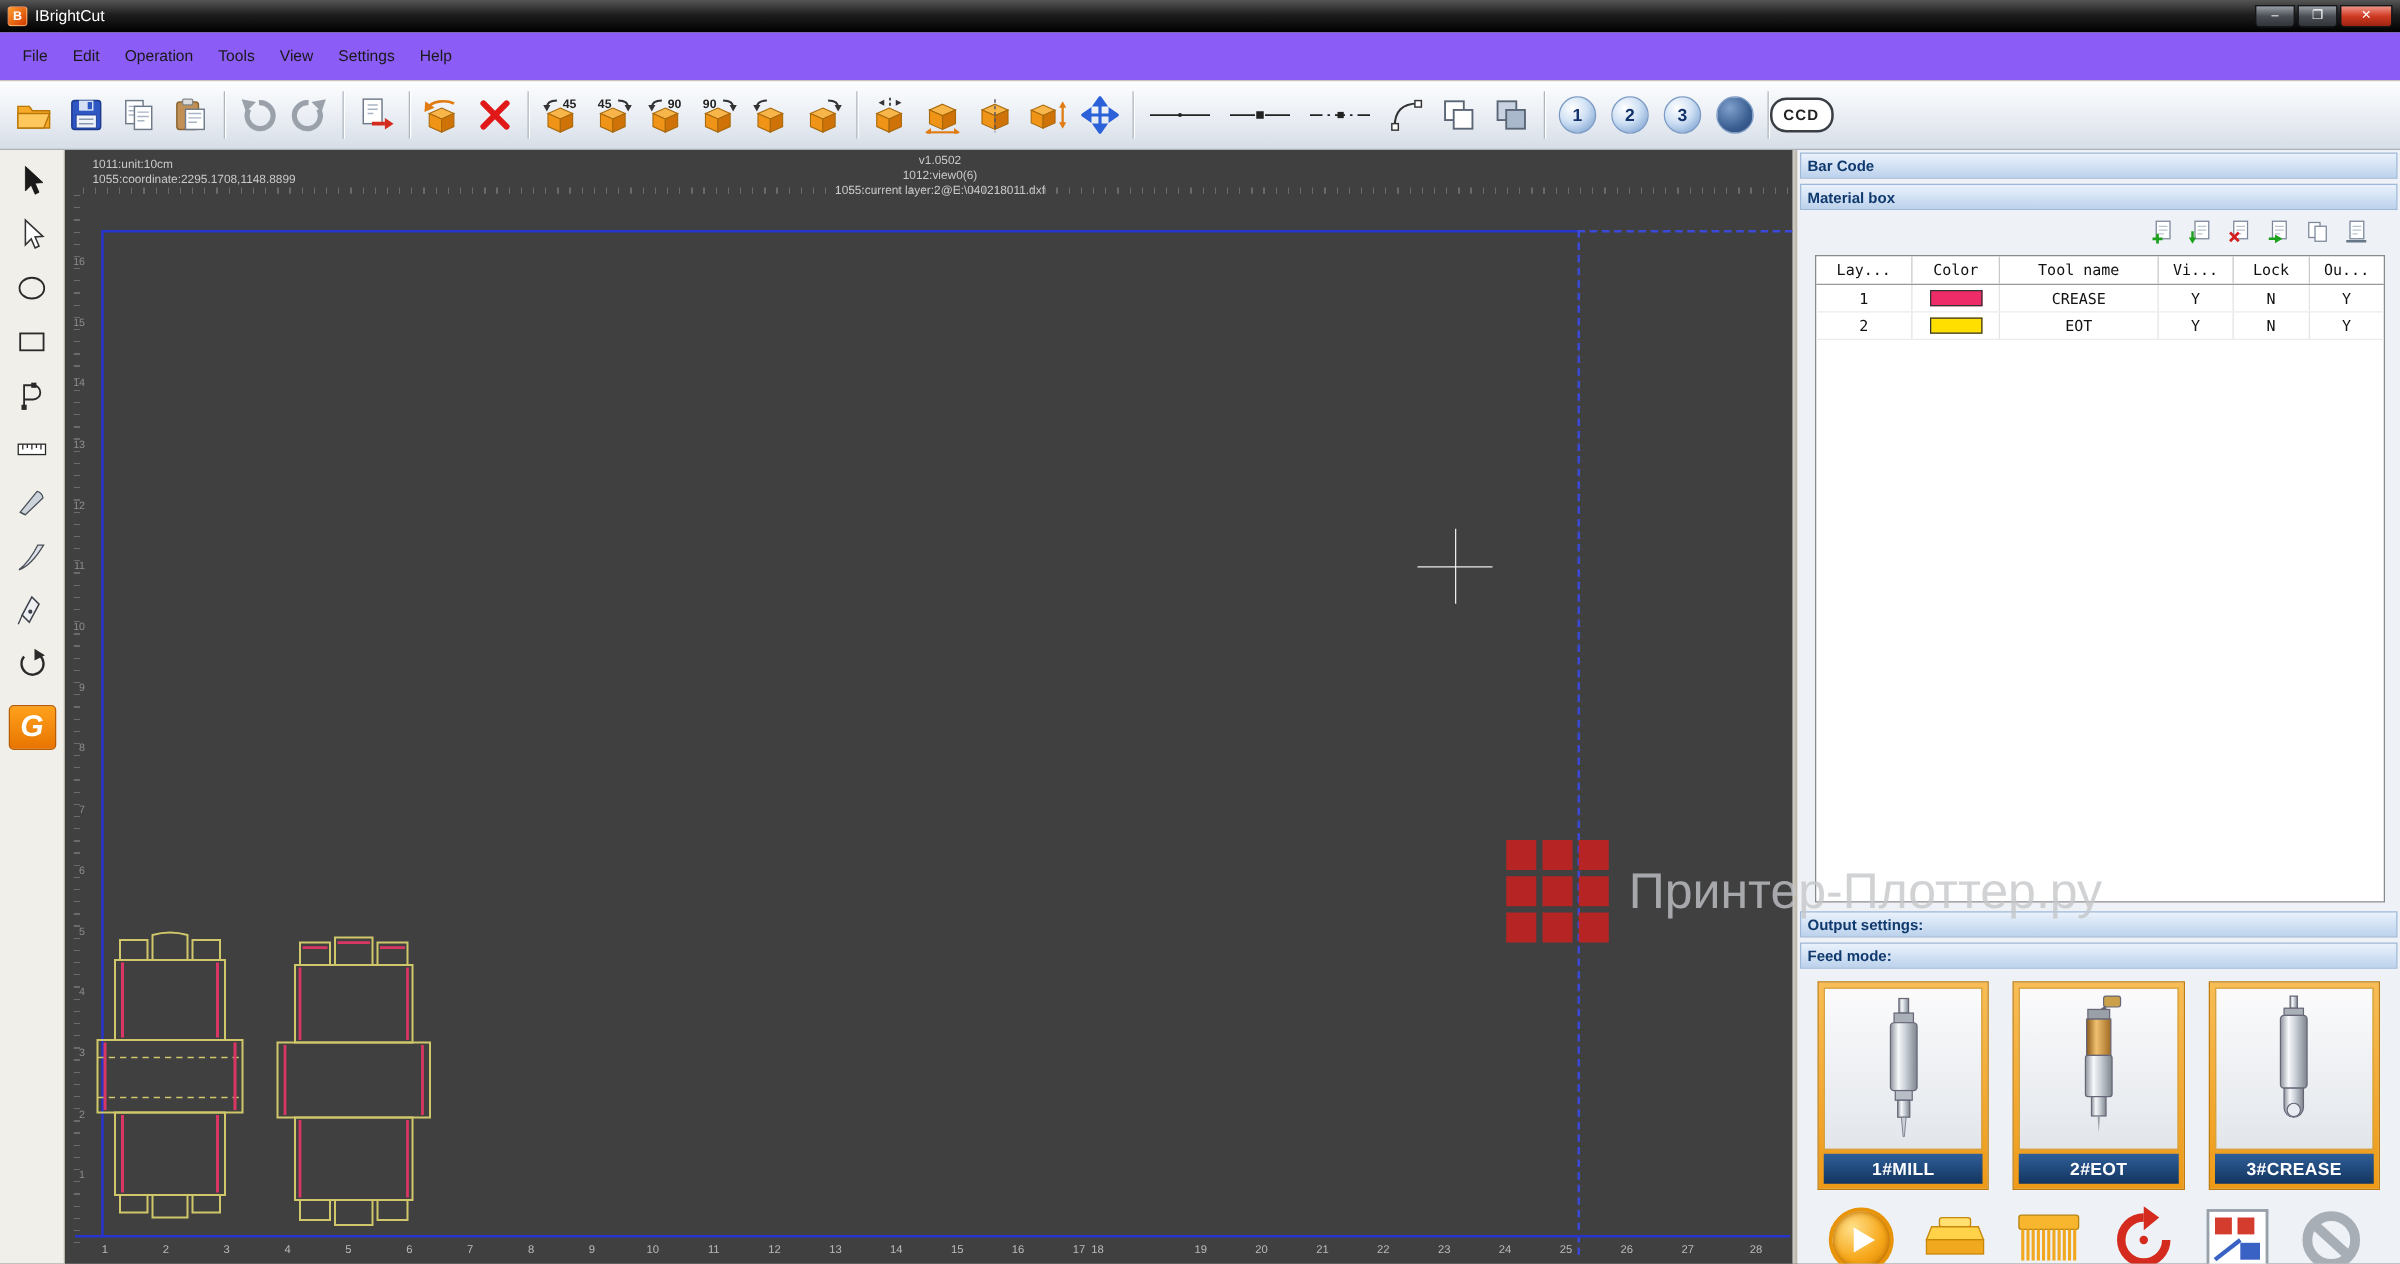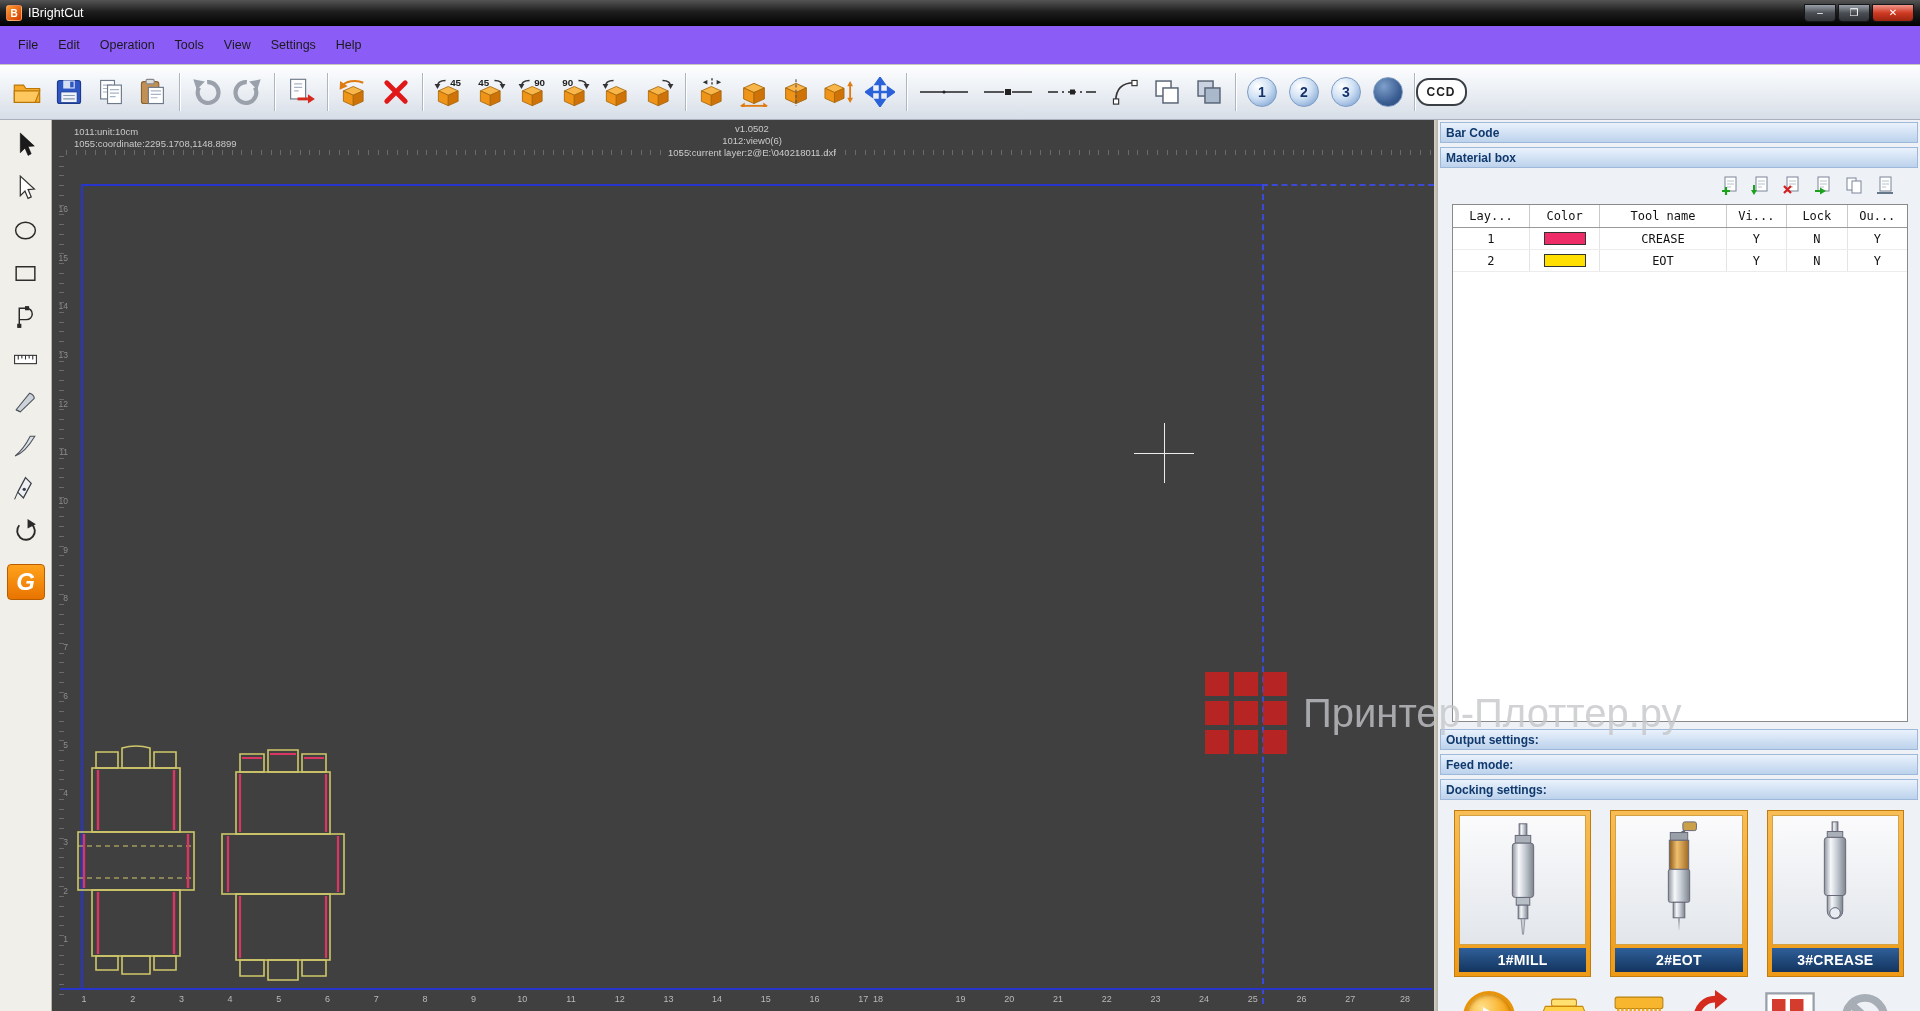--- a/index.html
+++ b/index.html
@@ -609,21 +609,20 @@
               </div>
               <div class="mcell c2">EOT</div>
               <div class="mcell c3">Y</div>
               <div class="mcell c4">N</div>
               <div class="mcell c5">Y</div>
             </div>
           </div>
       </div>
       <div class="phead mt">Output settings:</div>
       <div class="phead">Feed mode:</div>
-      <div class="phead">Docking settings:</div>
       <div id="dockCards">
           <div class="tool-card">
             <div class="tool-img">
               <svg viewBox="0 0 64 128">
                 <defs>
                   <linearGradient id="g-mill" x1="0" y1="0" x2="1" y2="0">
                     <stop offset="0" stop-color="#8e949c"></stop>
                     <stop offset="0.3" stop-color="#f6f8fa"></stop>
                     <stop offset="0.55" stop-color="#cdd3da"></stop>
                     <stop offset="1" stop-color="#7e848c"></stop>

